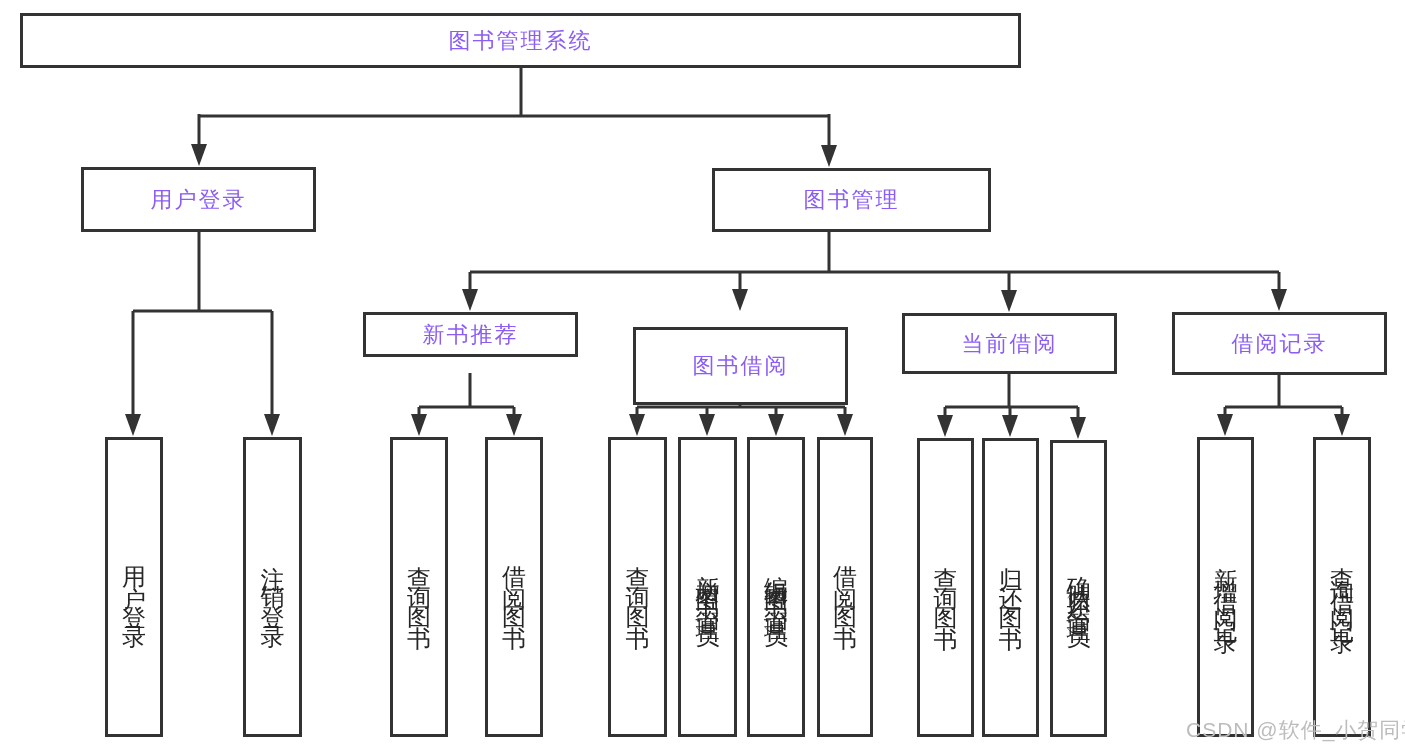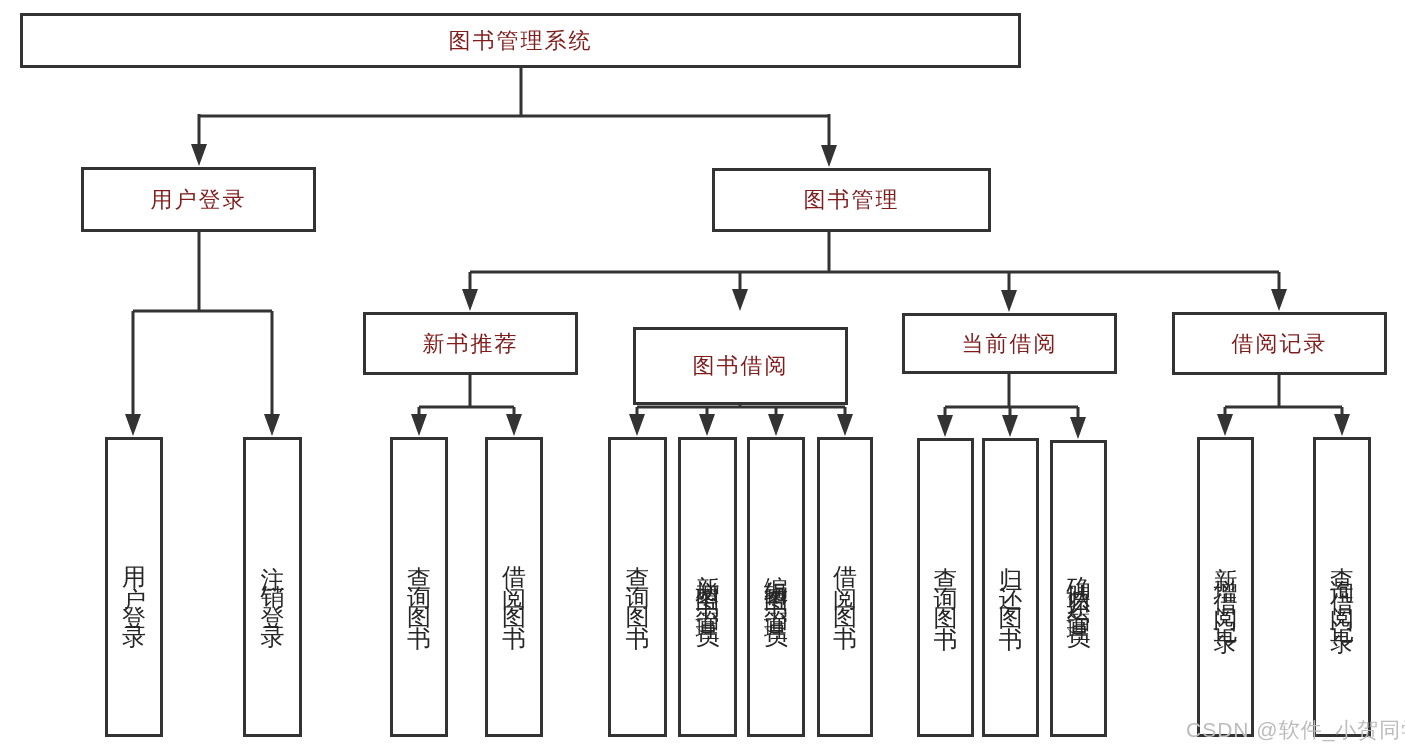--- a/index.html
+++ b/index.html
@@ -4,21 +4,21 @@
 <style>
   html,body{margin:0;padding:0;background:#ffffff;}
   .stage{
     position:relative;width:1405px;height:747px;background:#ffffff;overflow:hidden;
     font-family:"Liberation Sans","DejaVu Sans",sans-serif;color:#262626;
   }
   .layer{position:absolute;left:0;top:0;pointer-events:none;}
   .node{
     position:absolute;box-sizing:border-box;border:3px solid #333333;background:#ffffff;
     display:flex;align-items:center;justify-content:center;
-    font-size:22px;letter-spacing:2px;color:#7f1d1d;z-index:1;
+    font-size:22px;letter-spacing:2px;color:#8b5cf6;z-index:1;
   }
   .node.root{font-size:22px;}
   .leaf{
     position:absolute;box-sizing:border-box;border:3px solid #333333;background:#ffffff;
     display:flex;align-items:center;justify-content:center;z-index:1;
   }
   .vlabel{
     writing-mode:vertical-rl;font-size:24px;color:#262626;line-height:1;
     white-space:nowrap;
   }
@@ -69,21 +69,21 @@
     <span>图书管理系统</span>
   </div>
 
   <div class="node" style="left:81px;top:167px;width:235px;height:65px;">
     <span>用户登录</span>
   </div>
   <div class="node" style="left:712px;top:168px;width:279px;height:64px;">
     <span>图书管理</span>
   </div>
 
-  <div class="node" style="left:363px;top:312px;width:215px;height:63px;">
+  <div class="node" style="left:363px;top:312px;width:215px;height:45px;">
     <span>新书推荐</span>
   </div>
   <div class="node" style="left:633px;top:312px;width:215px;height:78px;margin-top:15px;">
     <span>图书借阅</span>
   </div>
   <div class="node" style="left:1172px;top:312px;width:215px;height:63px;">
     <span>借阅记录</span>
   </div>
   <div class="node" style="left:902px;top:313px;width:215px;height:61px;">
     <span>当前借阅</span>

